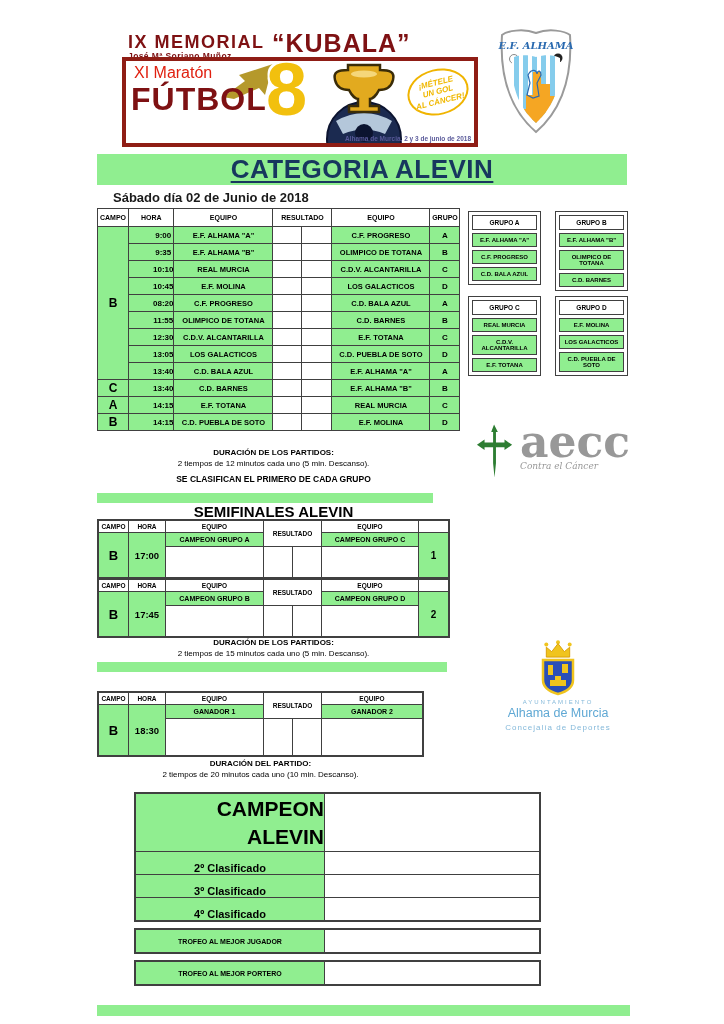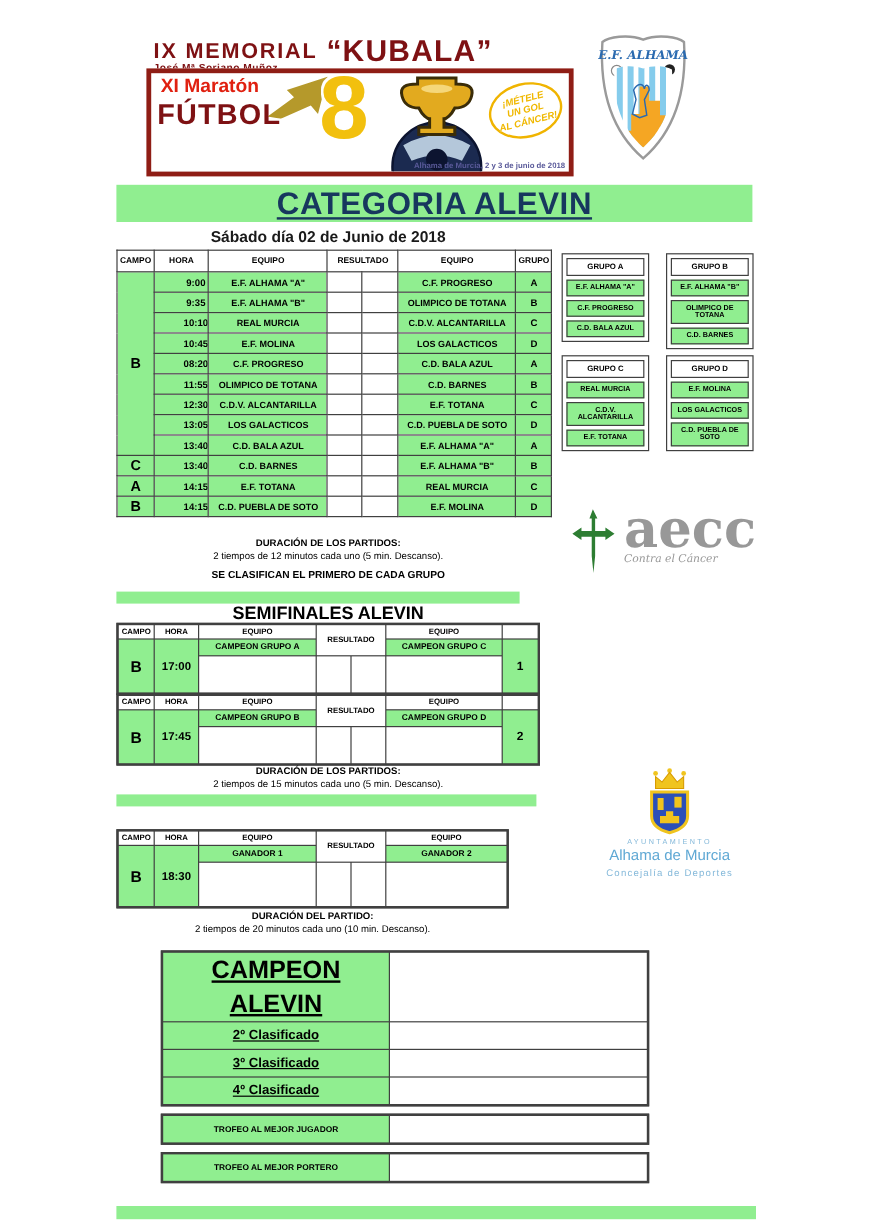--- a/index.html
+++ b/index.html
@@ -6,36 +6,36 @@
   .page { position:relative; width:724px; height:1024px; background:#fff;
           font-family:"Liberation Sans", sans-serif; color:#000; overflow:hidden; }
   .abs { position:absolute; }
 
   
   .mem-title { font-size:18px; font-weight:bold; color:#7e1113; letter-spacing:1.5px; line-height:1; }
   .mem-sub   { font-size:8.5px; font-weight:bold; color:#7e1113; letter-spacing:.4px; }
   .kubala    { font-size:25px; font-weight:bold; color:#7e1113; letter-spacing:1px; }
   .red-box   { left:122px; top:57px; width:348px; height:82px; border:4px solid #8f1d15;
                background:#fff; overflow:hidden; }
-  .maraton   { left:8px; top:3px; font-size:16px; font-weight:bold; color:#e02010; }
-  .futbol    { left:5px; top:24px; font-size:24px; font-weight:bold; color:#7e1113; letter-spacing:1px; line-height:.9; }
+  .maraton   { left:8px; top:3px; font-size:16px; font-weight:normal; color:#e02010; }
+  .futbol    { left:5px; top:24px; font-size:32px; font-weight:bold; color:#7e1113; letter-spacing:1px; line-height:.9; }
   .eight     { left:140px; top:-8px; font-size:74px; font-weight:bold; color:#f2c00e; line-height:1;
                text-shadow:2px 2px 0 #fff, -2px -2px 0 #fff, 2px -2px 0 #fff, -2px 2px 0 #fff; }
   .slogan    { left:281px; top:8px; width:58px; height:42px; border:2px solid #f0b400; border-radius:50%;
                transform:rotate(-14deg); color:#f0b800; font-style:italic; font-weight:bold; font-size:8px;
                line-height:1.15; text-align:center; display:flex; flex-direction:column; justify-content:center;
                text-shadow:0 0 1px #fff; }
   .event-info{ right:3px; bottom:1px; font-size:6.5px; font-weight:bold; color:#5a5a9a; }
 
   
   .title-bar { left:97px; top:154px; width:530px; height:31px; background:#90ee90;
                display:flex; align-items:center; justify-content:center; }
   .title-text{ font-size:26px; font-weight:bold; color:#17375e; text-decoration:underline;
                text-decoration-thickness:2px; text-underline-offset:3px; letter-spacing:.5px; }
-  .date-line { left:97px; top:190px; width:353px; text-align:center; font-size:13px; font-weight:bold; color:#1a1a1a; }
+  .date-line { left:113px; top:190px; width:353px; font-size:13px; font-weight:bold; color:#1a1a1a; }
 
   
   .sched { border-collapse:collapse; table-layout:fixed; }
   .sched th, .sched td { border:1.6px solid #404040; text-align:center; padding:0; overflow:hidden; }
   .sched th { background:#fff; font-size:7px; height:17px; font-weight:bold; }
   .sched td { background:#90ee90; font-size:7.5px; font-weight:bold; height:16px; }
   .sched td.res { background:#fff; }
   .sched td.campo { font-size:12px; }
   .sched td.grp { font-size:8px; }
   .sched td.hora { font-size:8px;padding-left:24px; }
@@ -74,21 +74,21 @@
   .aecc-name { font-family:"DejaVu Serif", serif; font-weight:bold; font-size:44px; color:#989898; line-height:.85; }
   .aecc-tag  { font-family:"DejaVu Serif", serif; font-style:italic; font-size:9px; color:#989898; margin-top:1px; }
   .ayto { left:492px; top:640px; width:132px; display:flex; flex-direction:column; align-items:center; }
   .ayto-l1 { font-size:6px; letter-spacing:2px; color:#85b9da; margin-top:3px; }
   .ayto-l2 { font-size:12.5px; color:#5fa8d4; margin-top:1px; }
   .ayto-l3 { font-size:8px; letter-spacing:1px; color:#85b9da; margin-top:3px; }
 
   
   .champ { left:134px; top:792px; display:grid; grid-template-columns:188px 214px;
            grid-template-rows:57px 22px 22px 22px; gap:1px; background:#404040; border:2px solid #404040; }
-  .champ > div { background:#fff; display:flex; align-items:center; justify-content:center;text-decoration:underline; }
+  .champ > div { background:#fff; display:flex; align-items:flex-end; justify-content:center; }
   .champ .g { background:#90ee90; }
   .champ-title { flex-direction:column; font-size:21px; font-weight:bold; line-height:1.3; }
   .place { font-size:11px; font-weight:bold; }
   .trophy-row { display:grid; grid-template-columns:188px 214px; grid-template-rows:22px;
                 gap:1px; background:#404040; border:2px solid #404040; }
   .trophy-row > div { background:#fff; display:flex; align-items:center; justify-content:center; }
   .trophy-row .g { background:#90ee90; font-size:7px; font-weight:bold; }
 </style>
 </head>
 <body>

